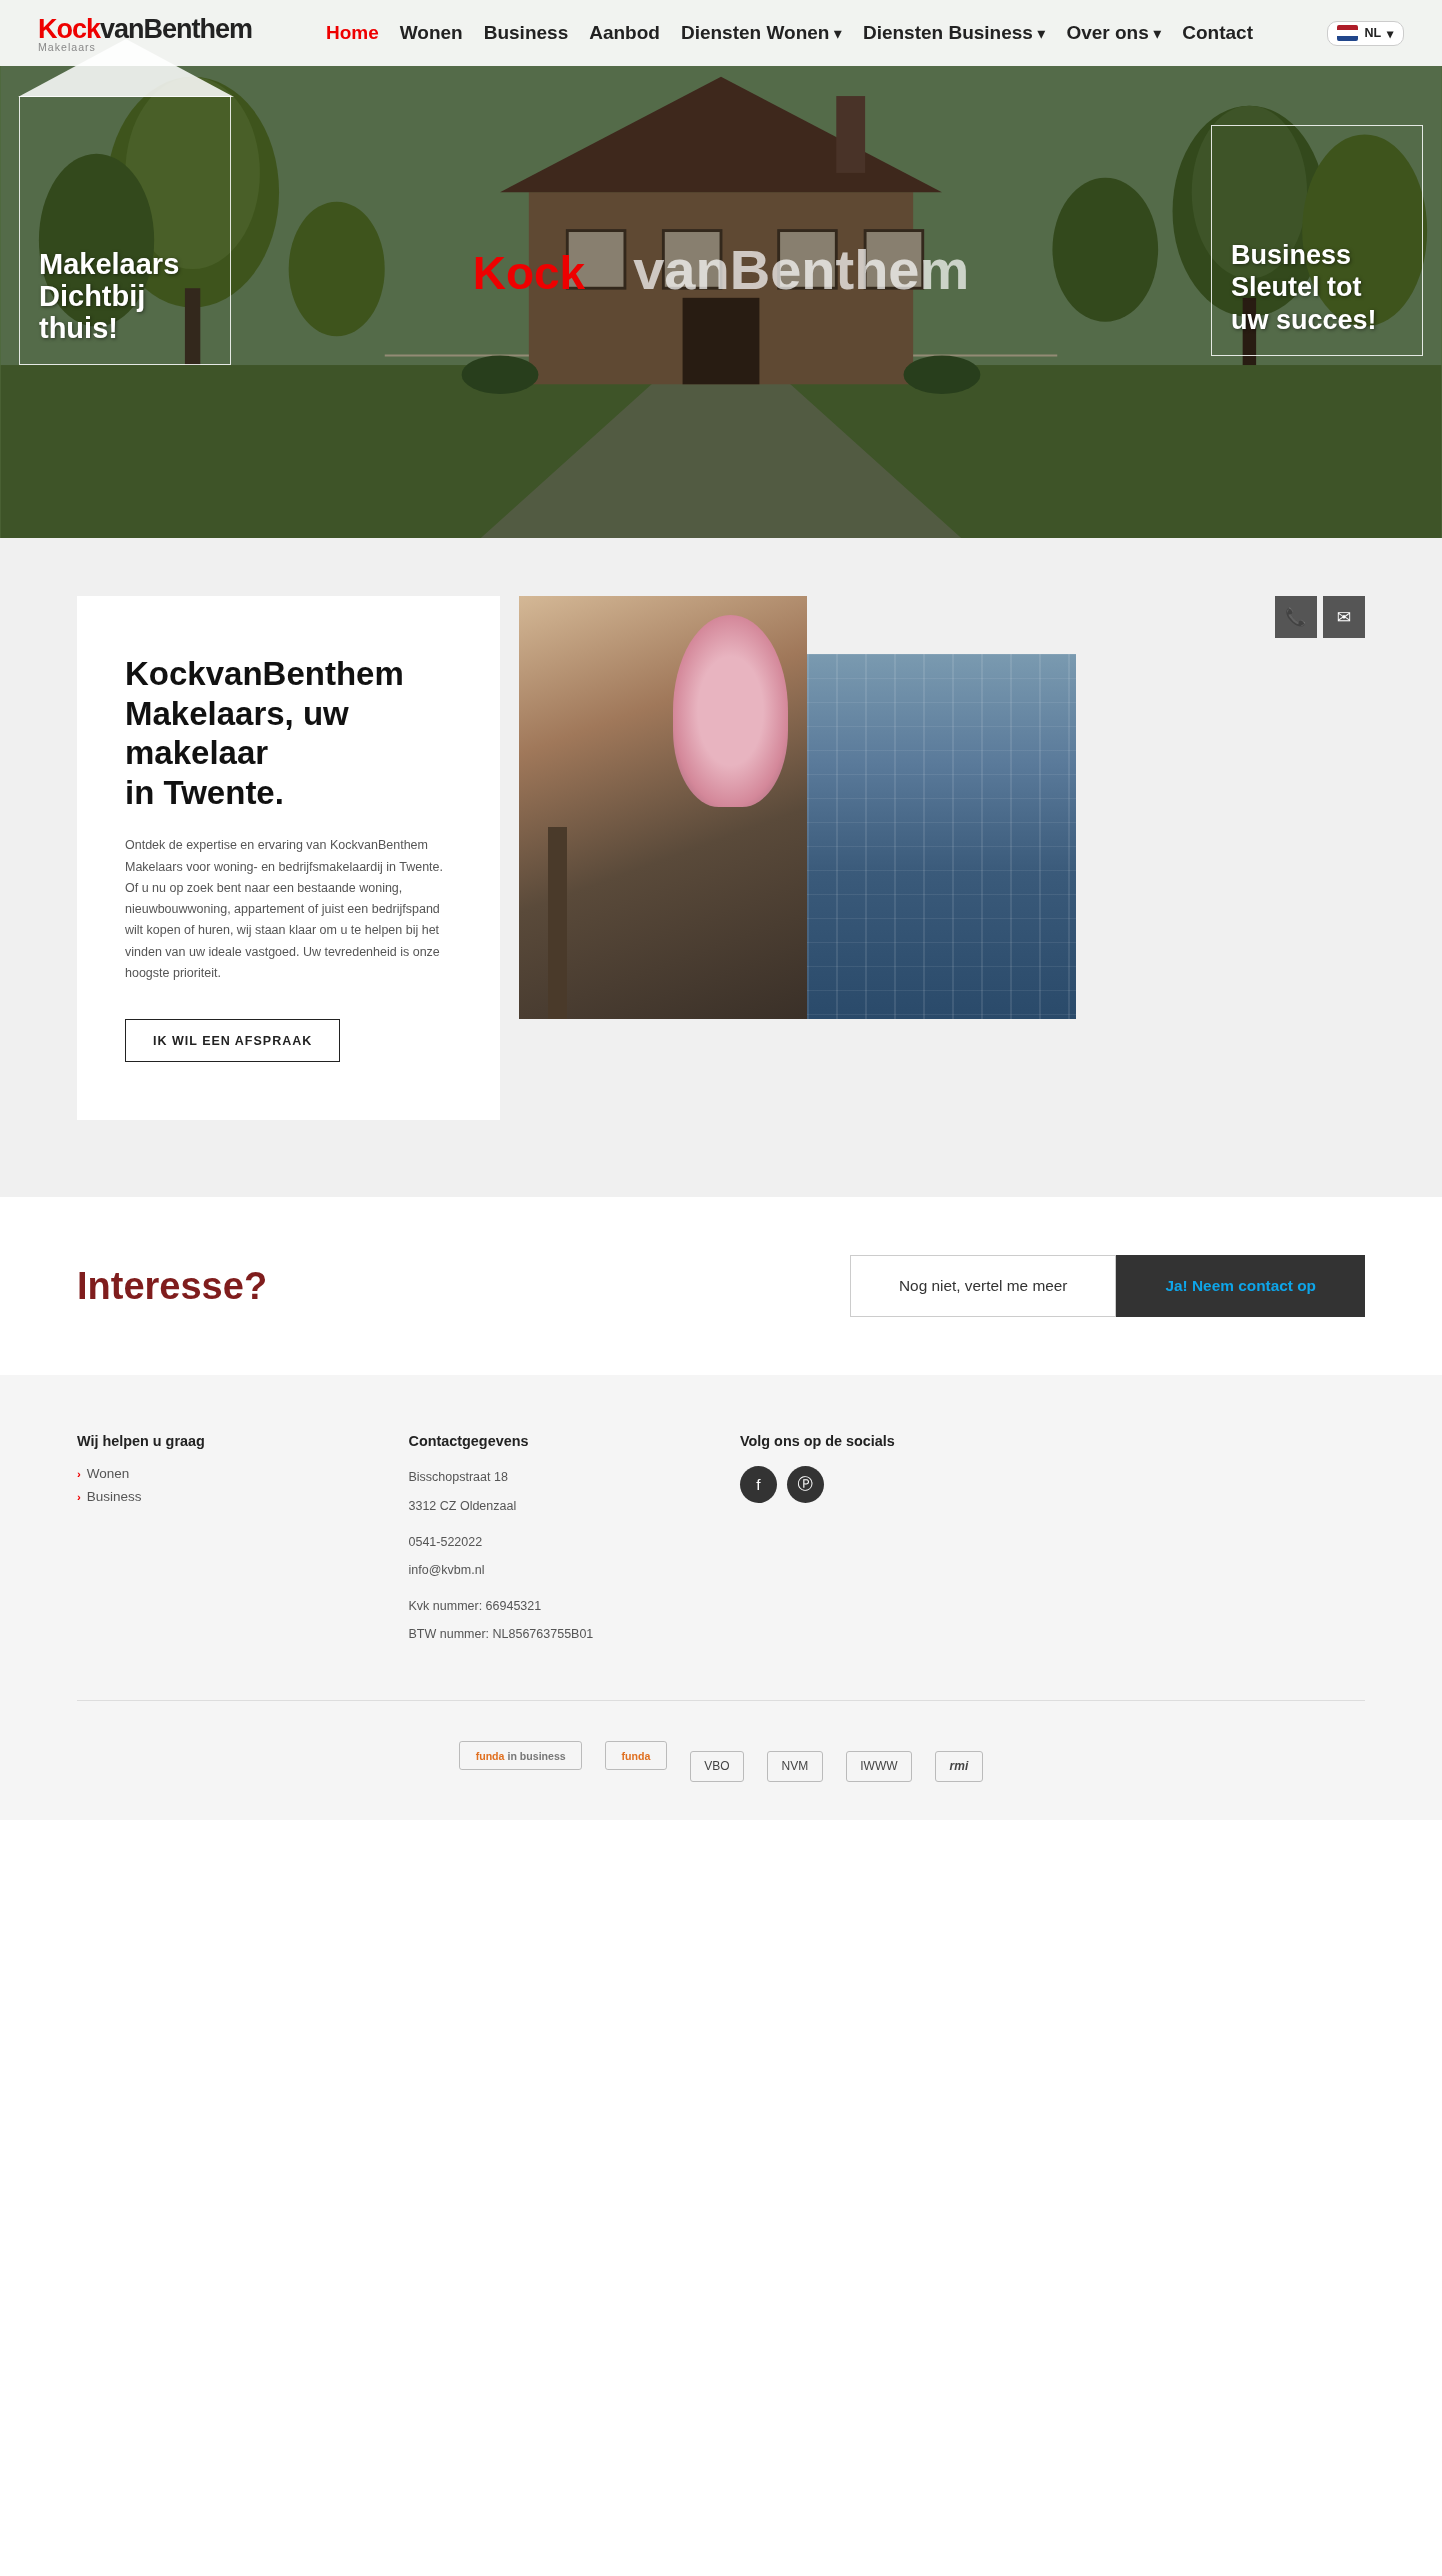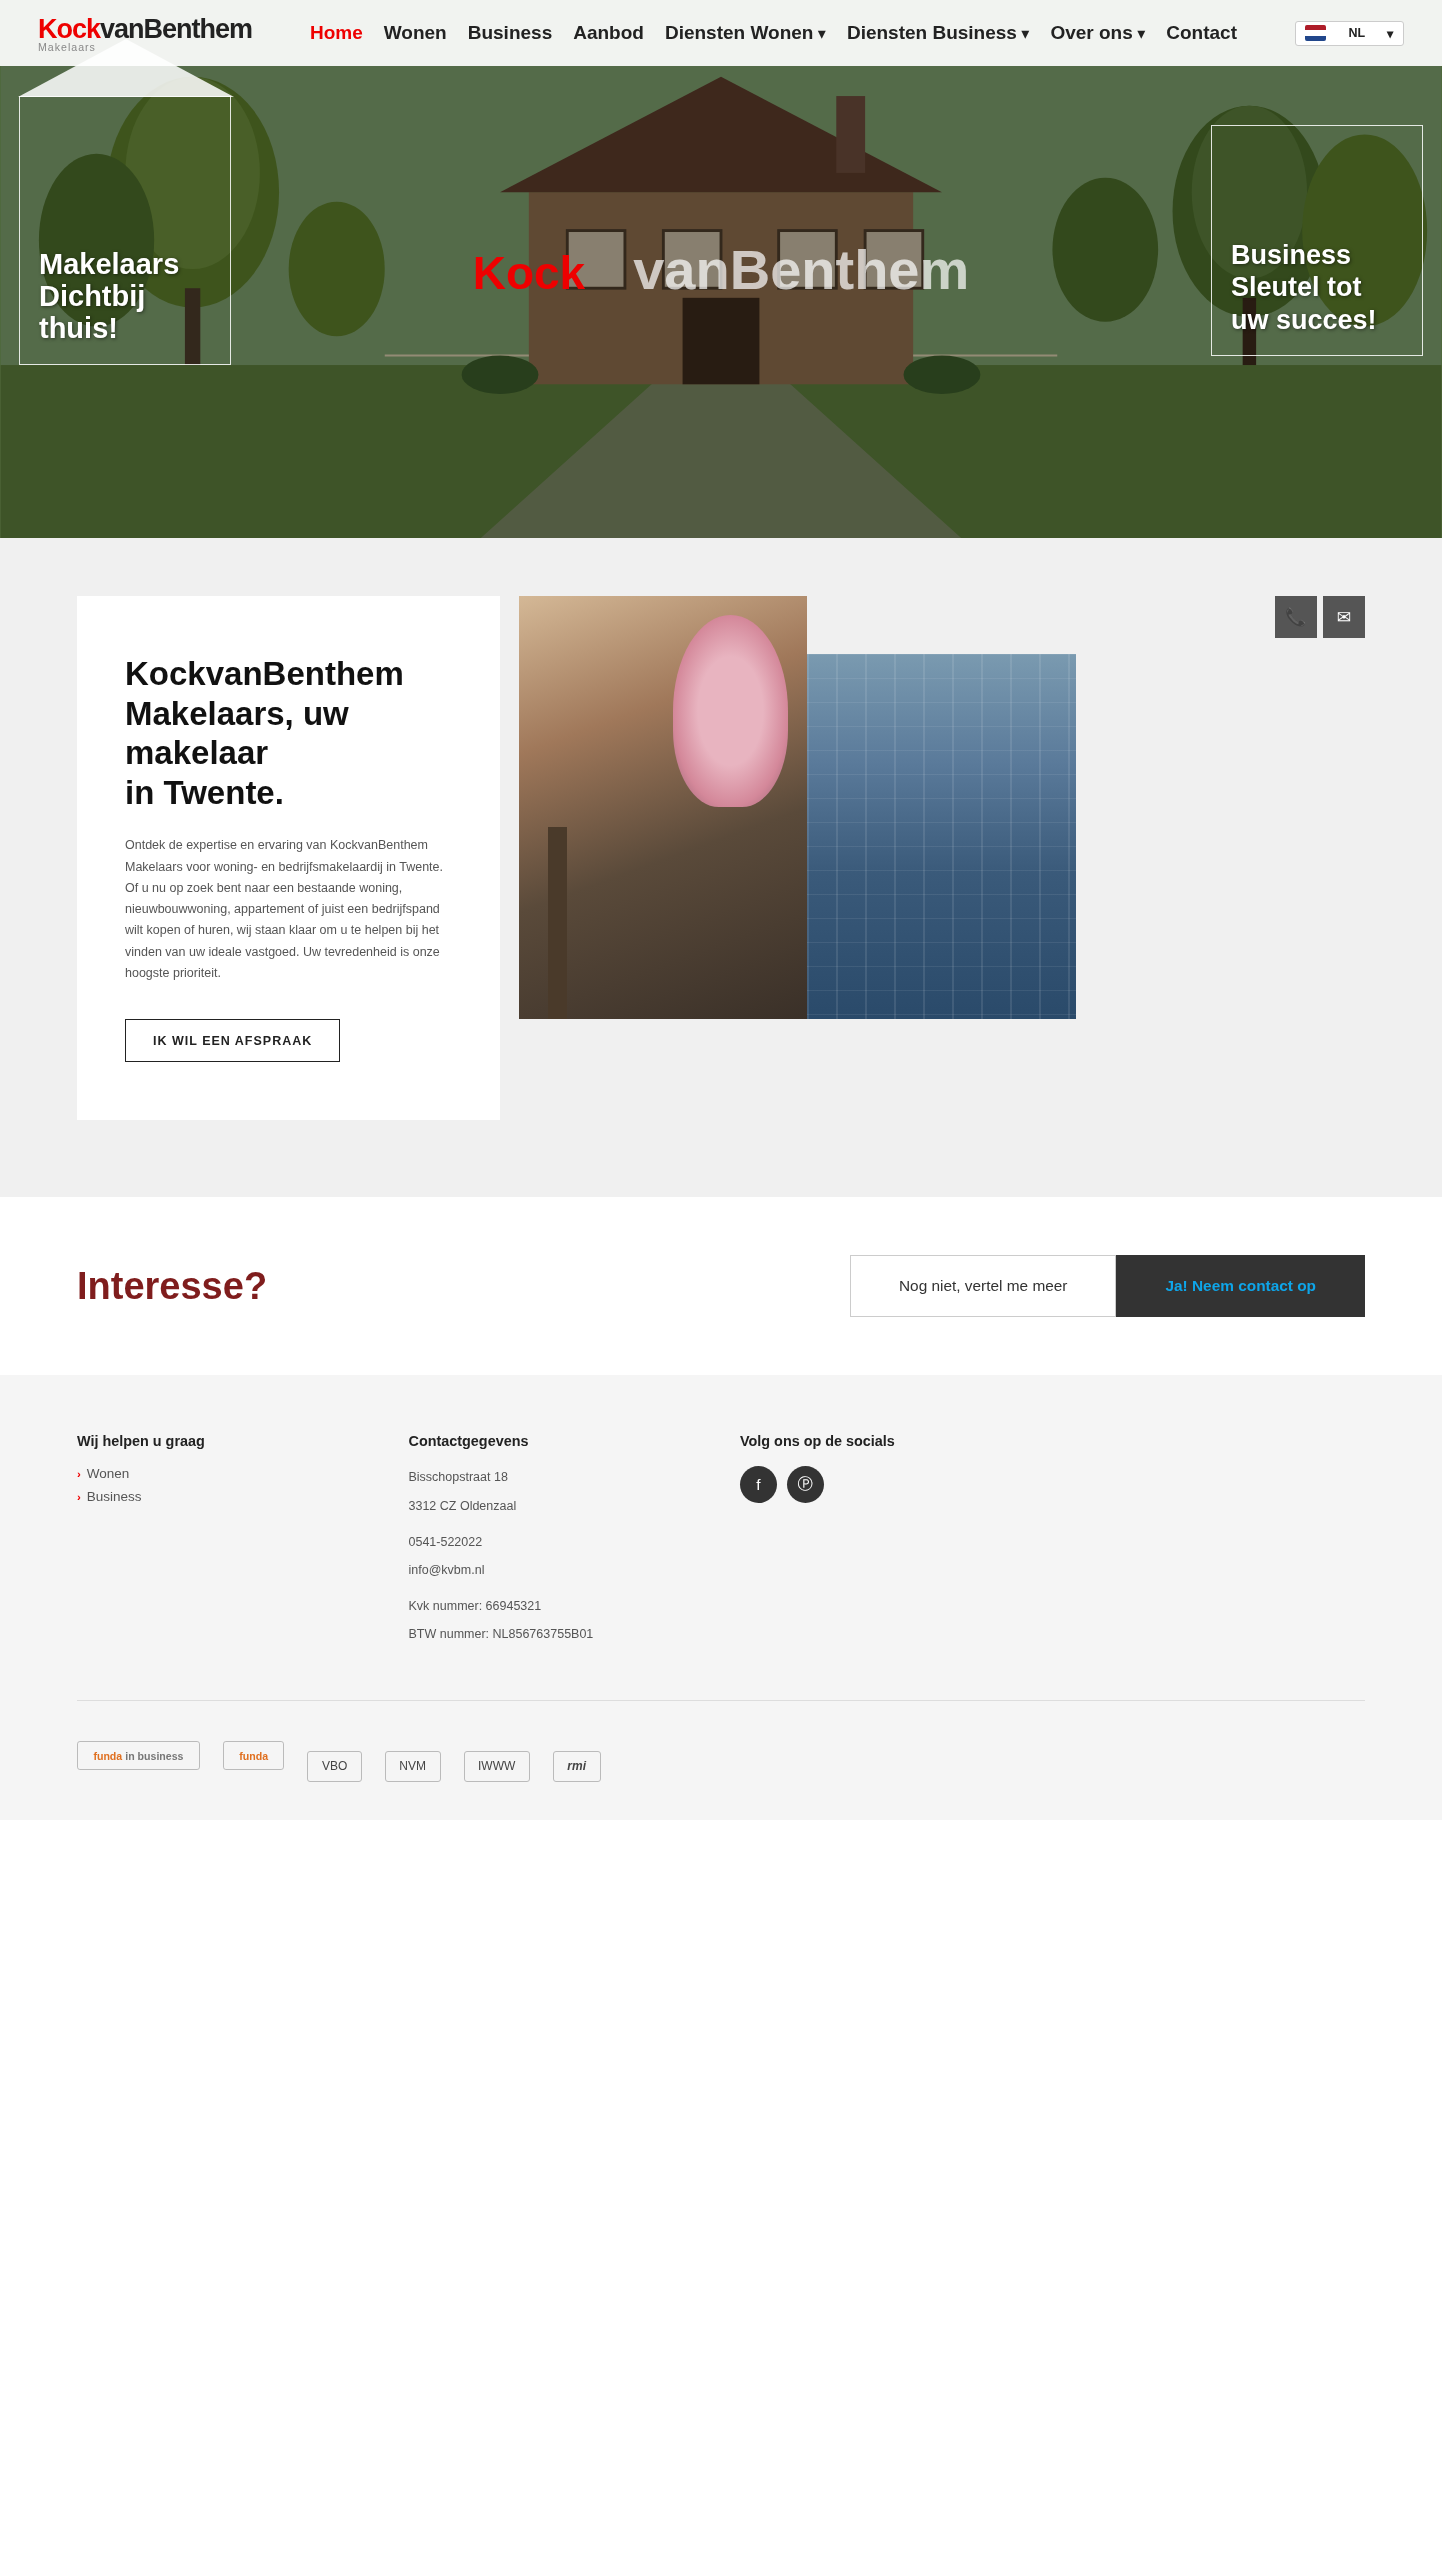--- a/index.html
+++ b/index.html
@@ -39,24 +39,24 @@
     .nav-links li a {
       text-decoration: none;
       font-size: 19px;
       color: #222;
       font-weight: 700;
     }
     .nav-links li a.active { color: #e00; }
     .nav-lang {
       display: flex;
       align-items: center;
-      gap: 22px;
+      gap: 6px;
       background: #fff;
       border: 1px solid #ccc;
-      border-radius: 3px;
+      border-radius: 10px;
       padding: 3.8px 9.6px;
       font-size: 12.5px;
       font-weight: 600;
       cursor: pointer;
     }
     .flag {
       display: inline-block;
       width: 21px;
       height: 15.4px;
       background: linear-gradient(to bottom, #AE1C28 0%, #AE1C28 33%, #fff 33%, #fff 66%, #21468B 66%, #21468B 100%);
@@ -396,20 +396,21 @@
       font-size: 15.4px;
       cursor: pointer;
       text-decoration: none;
     }
 
     .footer-bottom {
       border-top: 1px solid #ddd;
       padding-top: 29px;
       display: flex;
       align-items: center;
+      justify-content: center;
       gap: 23px;
       flex-wrap: wrap;
     }
     .partner-badge {
       border: 1px solid #bbb;
       padding: 7.7px 15.4px;
       font-size: 10.6px;
       color: #777;
       border-radius: 2.9px;
       font-weight: 600;

